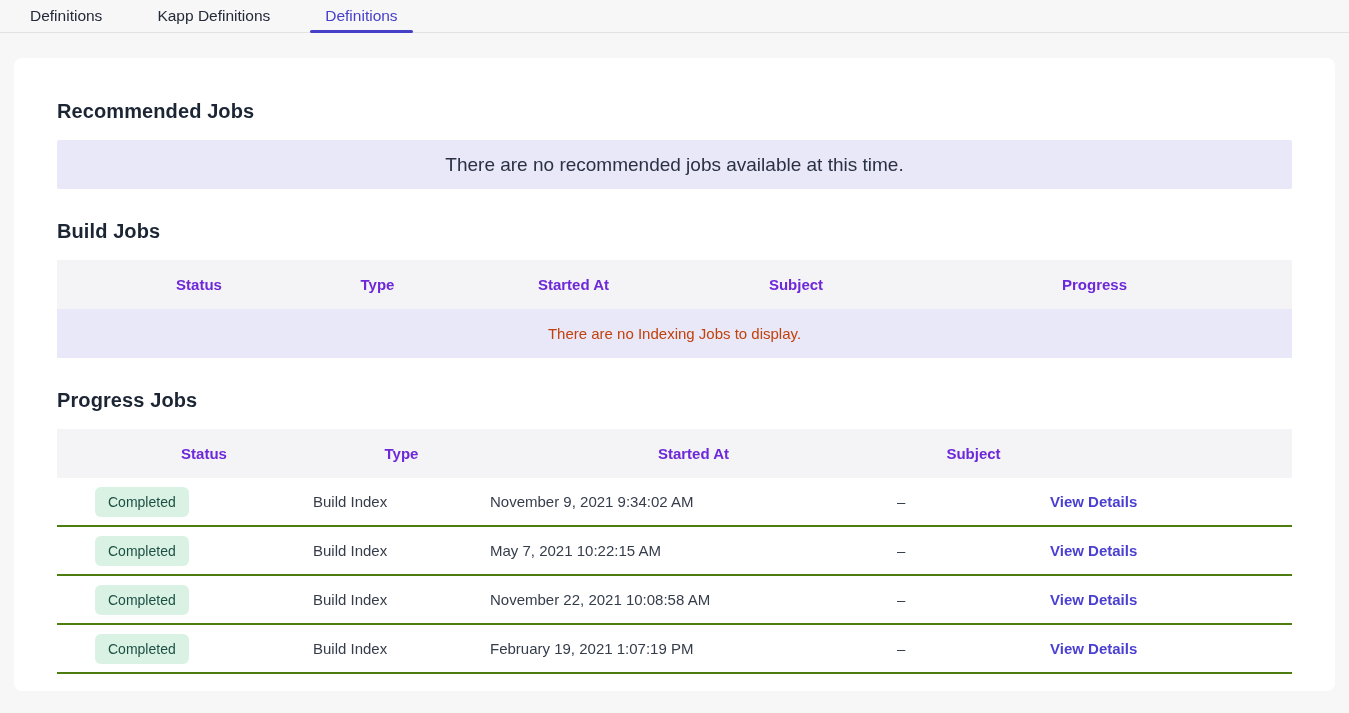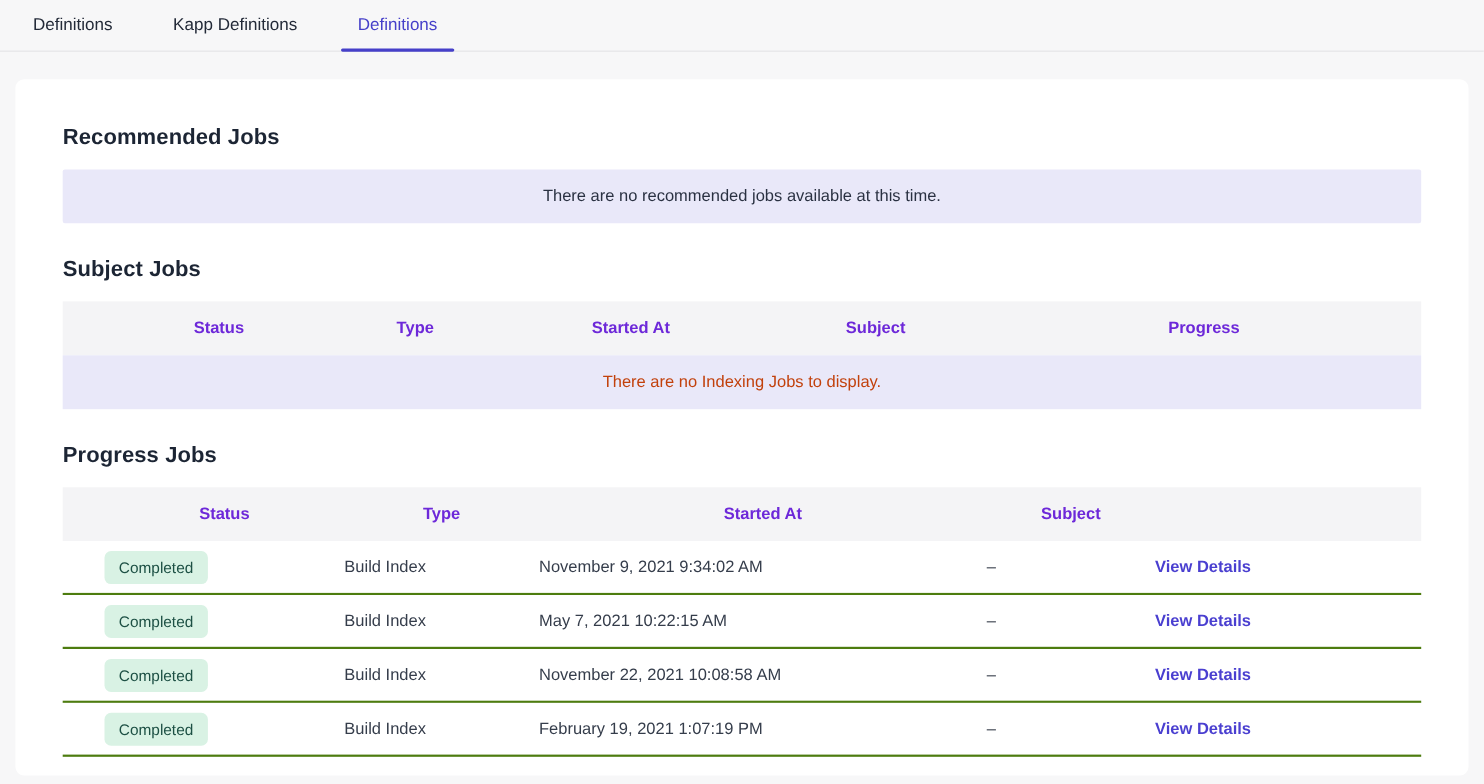--- a/index.html
+++ b/index.html
@@ -9,21 +9,21 @@
     font-family: "Liberation Sans", sans-serif;
     color: #242d3c;
     overflow: hidden;
   }
   
   .tabbar {
     display: flex;
     align-items: stretch;
     gap: 25px;
     padding-left: 15px;
-    height: 47px;
+    height: 33px;
     background: #f7f7f8;
     border-bottom: 1px solid #e3e3e6;
   }
   .tab {
     display: flex;
     align-items: center;
     padding: 0 15px;
     font-size: 15.5px;
     font-weight: 500;
     color: #232a38;
@@ -55,21 +55,21 @@
     letter-spacing: 0.1px;
     margin-bottom: 17px;
   }
   .info-banner {
     height: 49px;
     background: #e9e8f9;
     border-radius: 2px;
     display: flex;
     align-items: center;
     justify-content: center;
-    font-size: 15px;
+    font-size: 19px;
     color: #2a3142;
     margin-bottom: 31px;
   }
   
   .thead, .trow {
     display: grid;
     align-items: center;
     height: 49px;
     padding-left: 38px;
     font-size: 15px;
@@ -121,21 +121,21 @@
   <div class="tab">Definitions</div>
   <div class="tab">Kapp Definitions</div>
   <div class="tab active">Definitions</div>
 </div>
 
 <div class="card">
 
   <div class="section-title">Recommended Jobs</div>
   <div class="info-banner">There are no recommended jobs available at this time.</div>
 
-  <div class="section-title">Subject Jobs</div>
+  <div class="section-title">Build Jobs</div>
   <div class="active-table">
     <div class="thead active-grid">
       <div>Status</div>
       <div>Type</div>
       <div>Started At</div>
       <div>Subject</div>
       <div>Progress</div>
     </div>
     <div class="empty-row">There are no Indexing Jobs to display.</div>
   </div>

